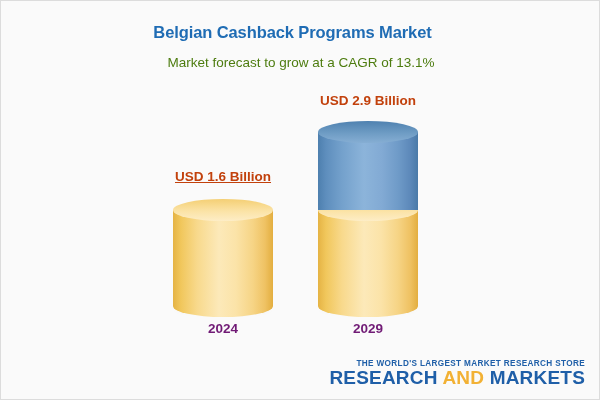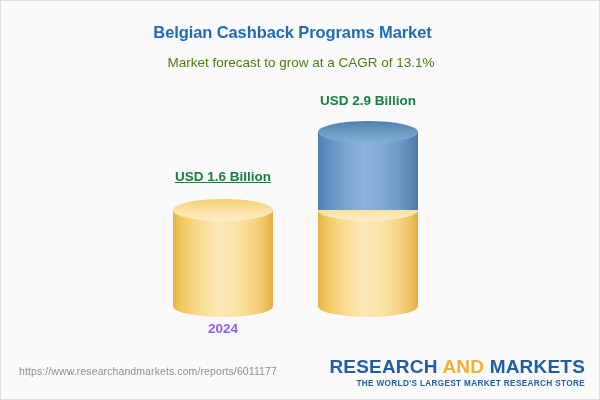--- a/index.html
+++ b/index.html
@@ -56,32 +56,32 @@
     width: 140px;
   }
 
   .value-label {
     position: absolute;
     left: 0;
     width: 140px;
     text-align: center;
     font-size: 13.5px;
     font-weight: bold;
-    color: #15803d;
+    color: #c2410c;
     white-space: nowrap;
   }
 
   .cat-label {
     position: absolute;
     left: 0;
     width: 140px;
     text-align: center;
     font-size: 13.5px;
     font-weight: bold;
-    color: #8b5cf6;
+    color: #701a75;
   }
 
   
   .cylinder {
     position: absolute;
     left: 20px;
     width: 100px;
   }
   .seg {
     position: absolute;
@@ -248,25 +248,25 @@
           <div class="seg-body yellow-body"></div>
         </div>
         <div class="cap yellow-cap" style="top:78px;"></div>
 
         <div class="seg" style="top:11px; height:78px;">
           <div class="seg-body blue-body"></div>
         </div>
         <div class="cap blue-cap" style="top:0px;"></div>
       </div>
 
+      <div class="cat-label" style="top:320px;">2029</div>
     </div>
 
   </div>
 
   <div id="footer">
-    <div id="source-url">https://www.researchandmarkets.com/reports/6011177</div>
     <div id="logo">
+      <div id="logo-tagline">THE WORLD'S LARGEST MARKET RESEARCH STORE</div>
       <div id="logo-wordmark"><span>RESEARCH </span><span id="logo-and">AND </span><span>MARKETS</span></div>
-      <div id="logo-tagline">THE WORLD'S LARGEST MARKET RESEARCH STORE</div>
     </div>
   </div>
 
 </div>
 
 </body></html>

